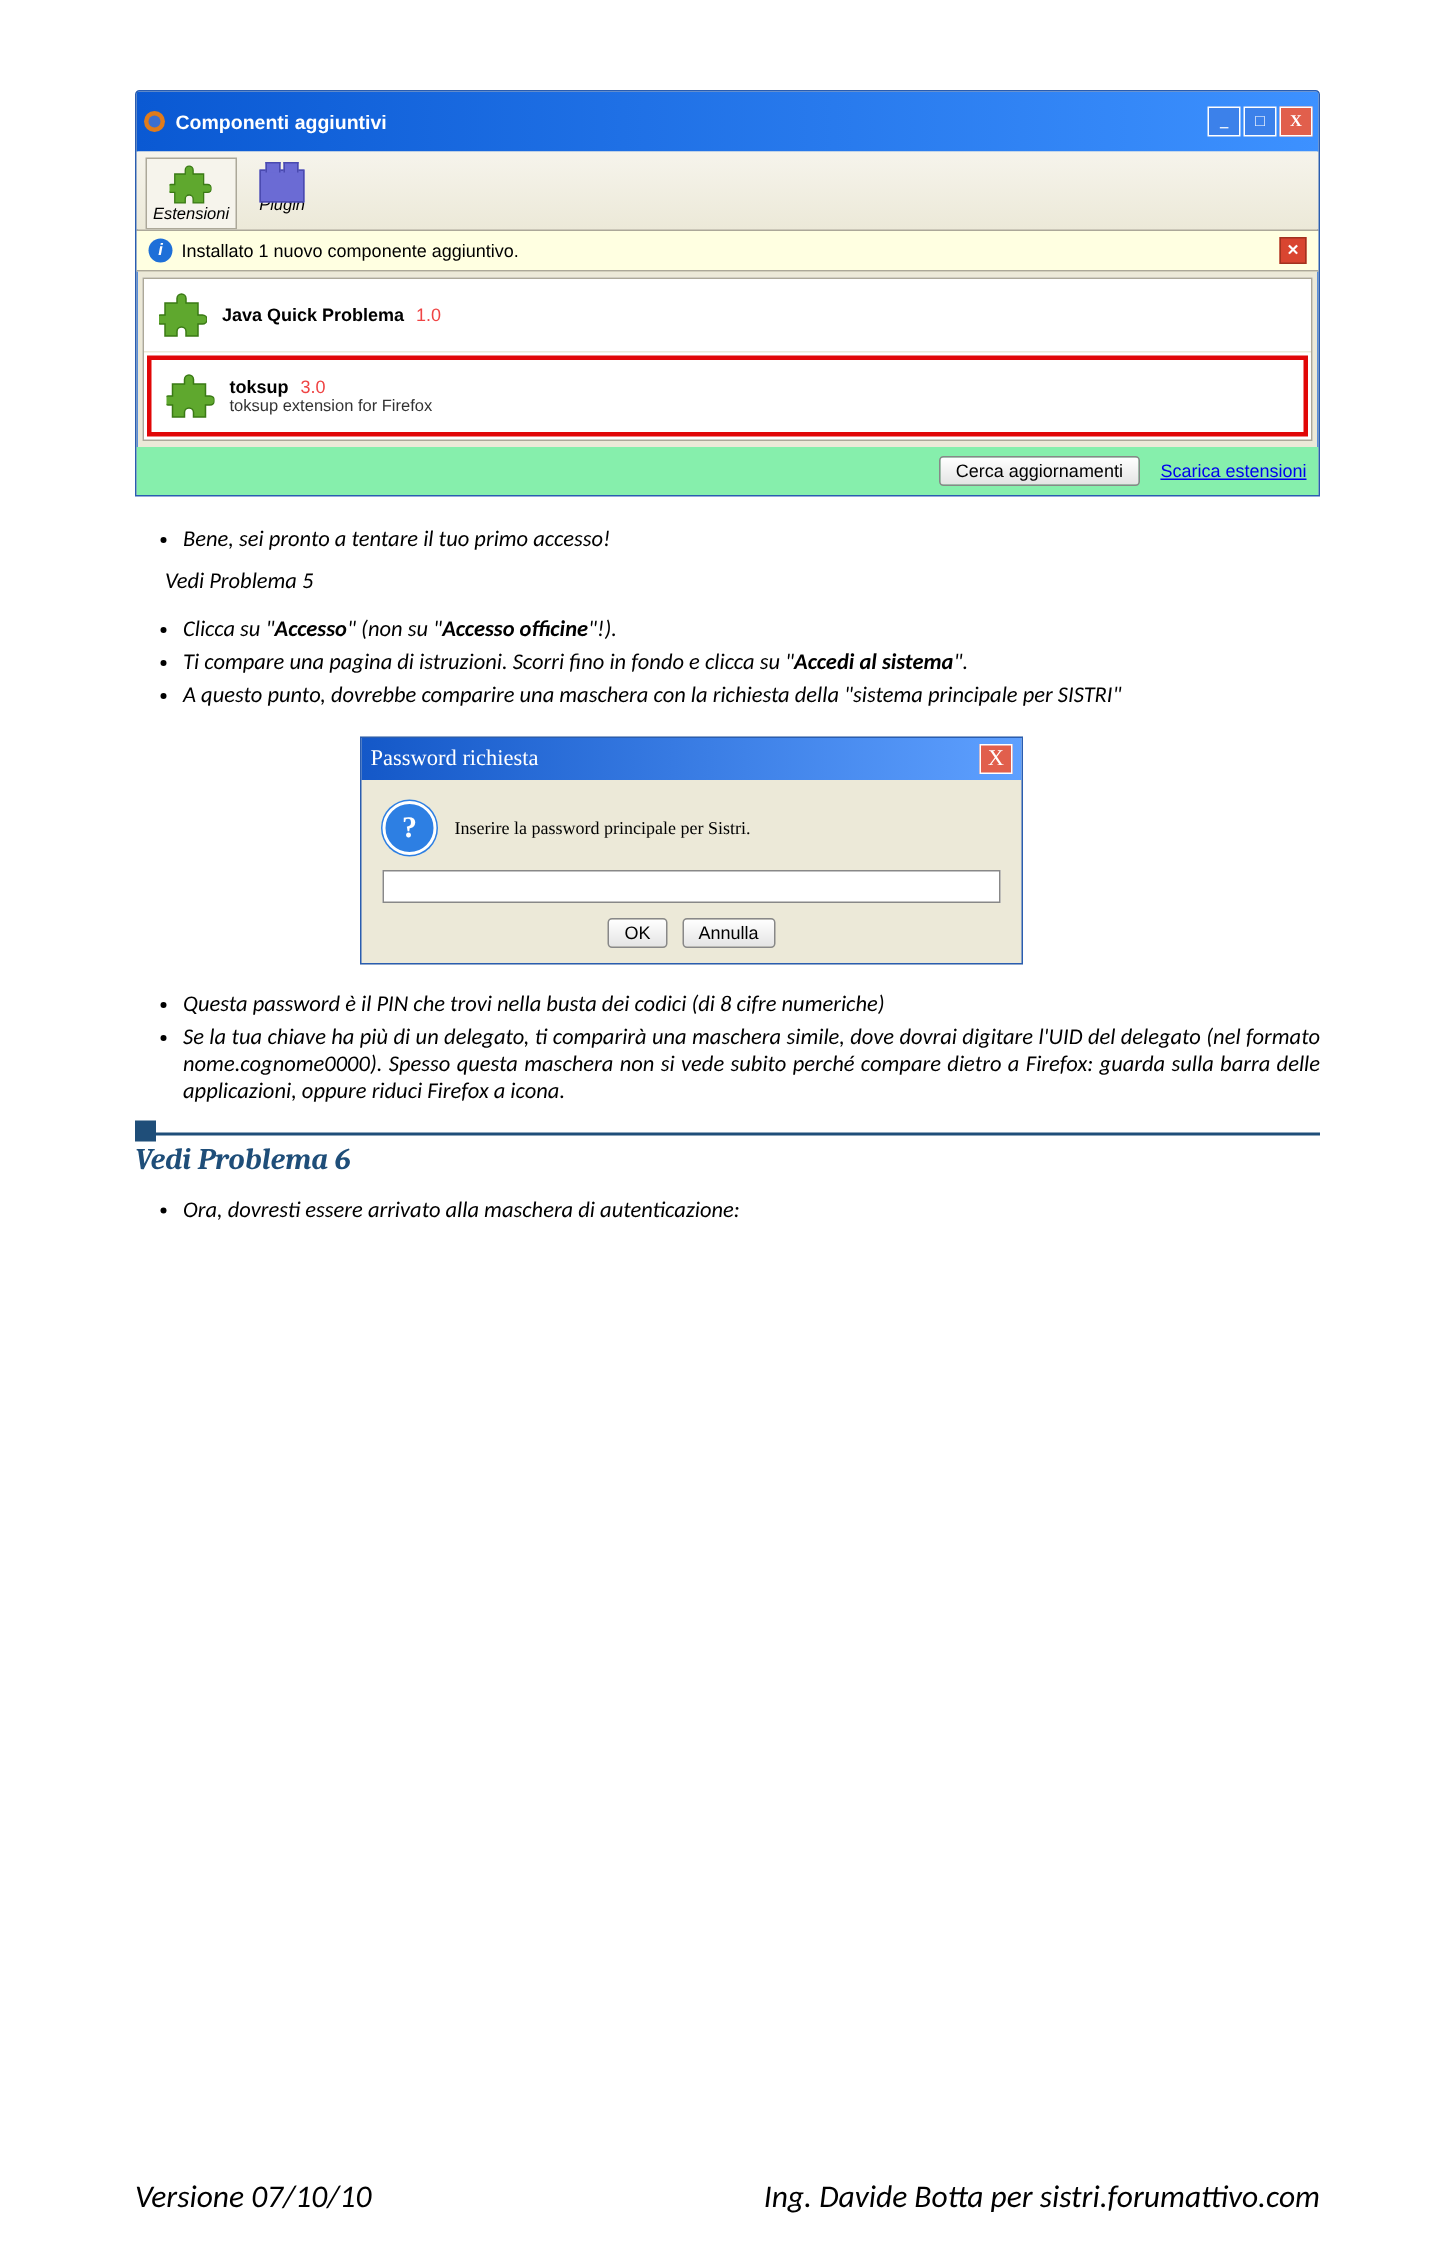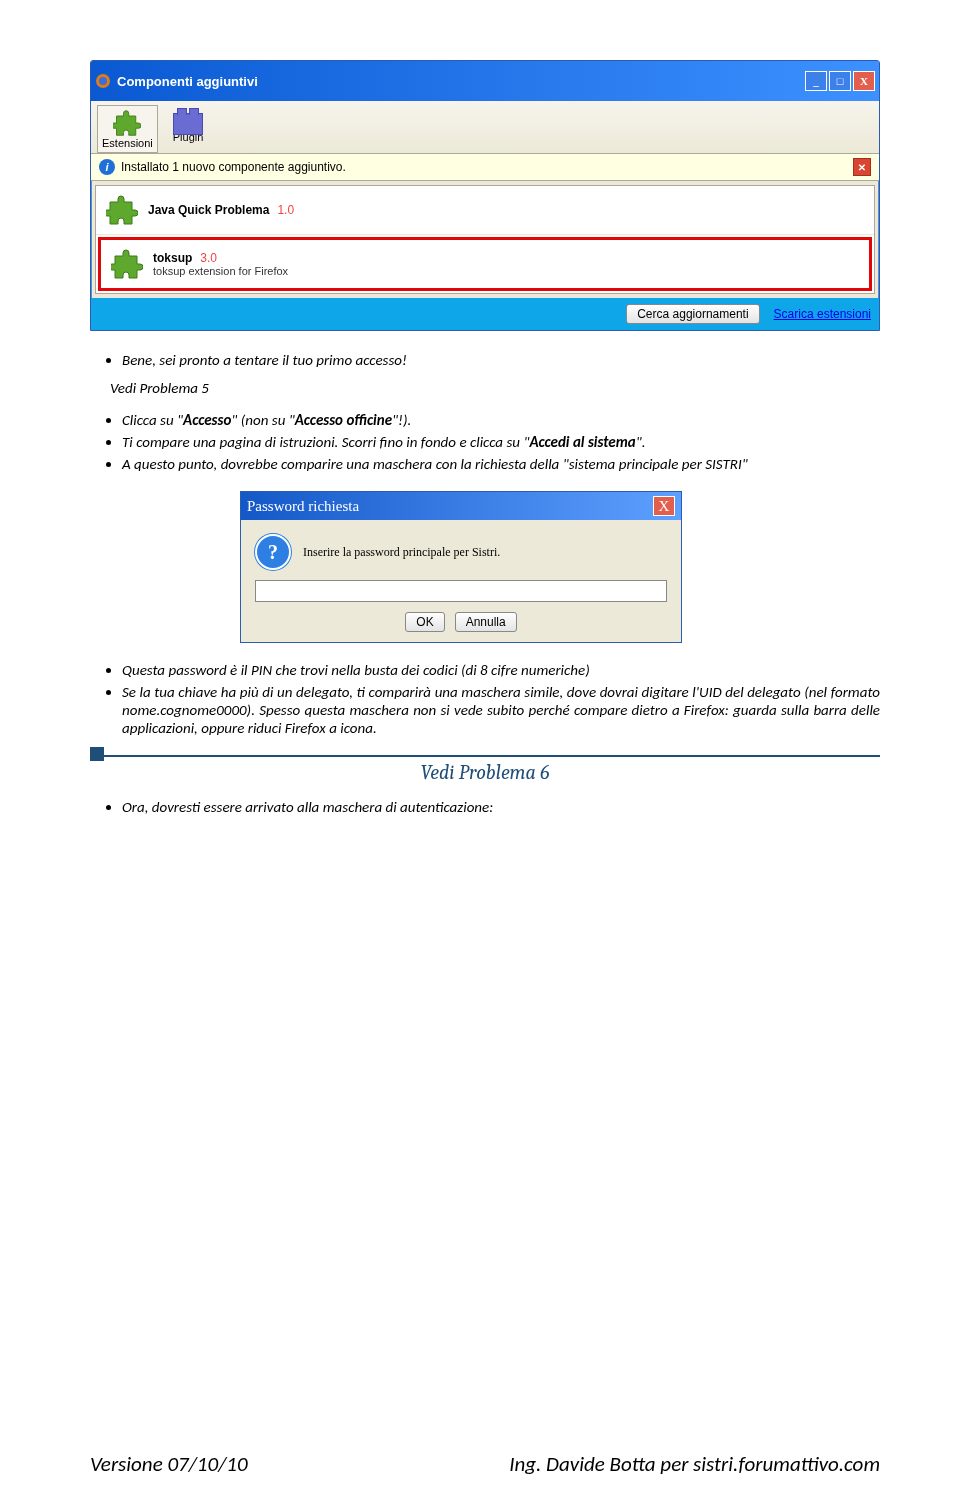--- a/index.html
+++ b/index.html
@@ -48,20 +48,21 @@
     font-weight: bold; font-size: 11px; font-family: Tahoma;
   }
   .winbtn.min, .winbtn.max { background: #3c81ea; color:#fff; }
   .winbtn.close { background: #e15f4c; color:#fff; }
   .toolbar {
     background: linear-gradient(#f6f4ec, #ece9d8);
     display: flex;
     padding: 4px 18px 0 6px;
     gap: 10px;
     border-bottom: 1px solid #aca899;
+    font-style: italic;
   }
   .tool-item {
     display: flex; flex-direction: column; align-items: center;
     padding: 3px 4px; font-size: 11px; color: #000;
     border: 1px solid transparent;
   }
   .tool-item.selected { border-color: #aca899; background: #f6f4ec; }
   .puzzle {
     width: 28px; height: 28px; position: relative;
   }
@@ -103,21 +104,21 @@
   .ext-row.highlighted {
     border: 3px solid #e10707; margin: 2px;
   }
   .ext-icon { width:32px; height:32px; margin-right:10px; flex-shrink:0; }
   .ext-text { display:flex; flex-direction:column; }
   .ext-name { font-weight:bold; color:#000; font-size:12px; }
   .ext-ver { font-weight:normal; color:#ef4444; margin-left:8px;margin-top:36px; }
   .ext-desc { font-size:11px; color:#333; }
   .bottombar {
     padding: 6px 8px; display:flex; justify-content:flex-end; gap:14px;
-    background:#0ea5e9; align-items:center;
+    background:#86efac; align-items:center;
   }
   .btn-native {
     padding:2px 10px; font-size:12px; border:1px solid #888;
     background:linear-gradient(#fff,#e4e4e4); border-radius:3px;
   }
   .link-native { color:#0000ee; text-decoration:underline; font-size:12px; }
 
   
   .bullets { margin: 14px 0 10px 0; padding-left: 32px; }
   .bullets li { margin: 4px 0; font-size: 15px; }
@@ -167,22 +168,22 @@
   
   .vp6-wrap {
     margin-top: 10px;
   }
   .vp6-bar {
     height: 14px; display:flex;
   }
   .vp6-blue { width: 14px; background:#1f4e79; }
   .vp6-line { flex:1; border-bottom: 2px solid #1f4e79; height:8px; }
   .vp6-text {
-    text-align:center; color:#1f4e79; font-size:20px;
-    font-weight:normal; font-style:italic;
+    text-align:left; color:#1f4e79; font-size:20px;
+    font-weight:bold; font-style:italic;
     font-family: Cambria, Georgia, serif;
   }
 
   
   .footer {
     position:absolute; bottom:26px; left:90px; right:80px;
     display:flex; justify-content:space-between;
     font-style:italic; font-size:21px;
   }
 </style>

